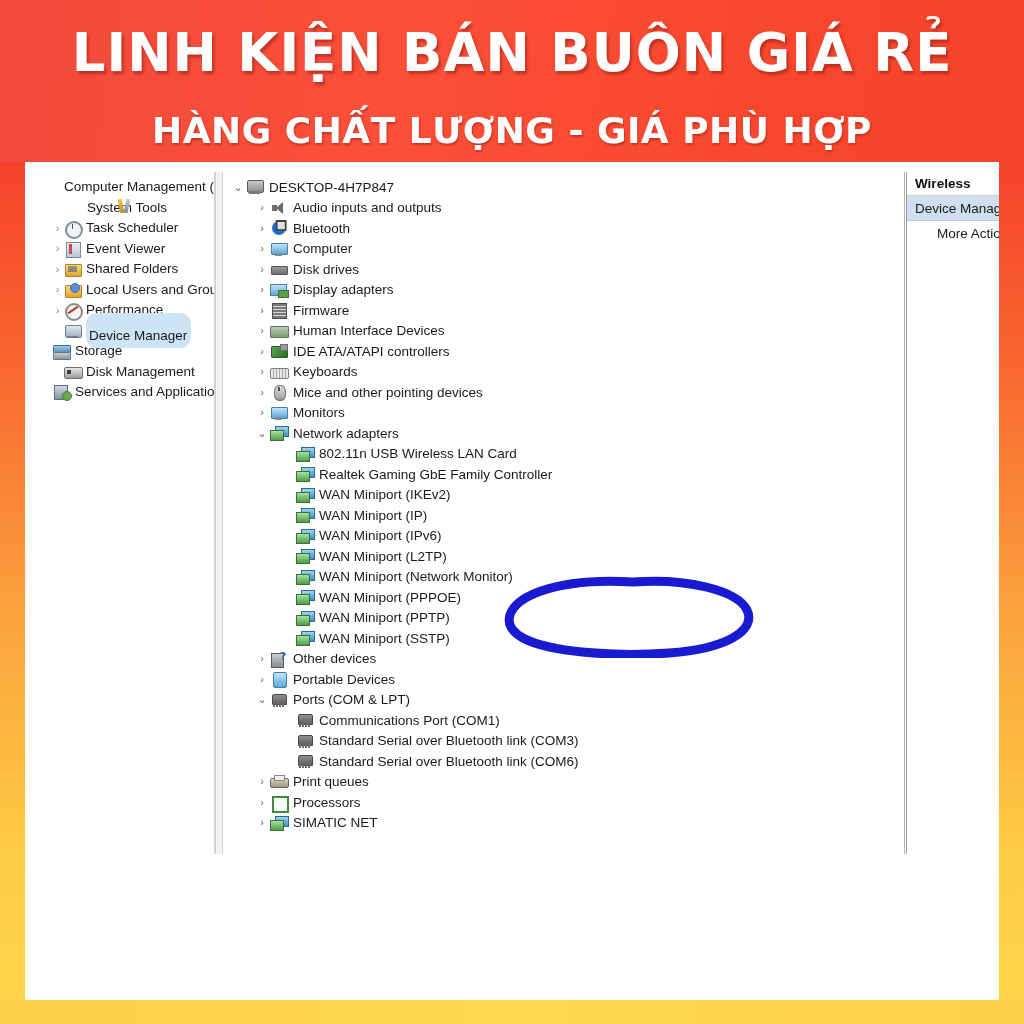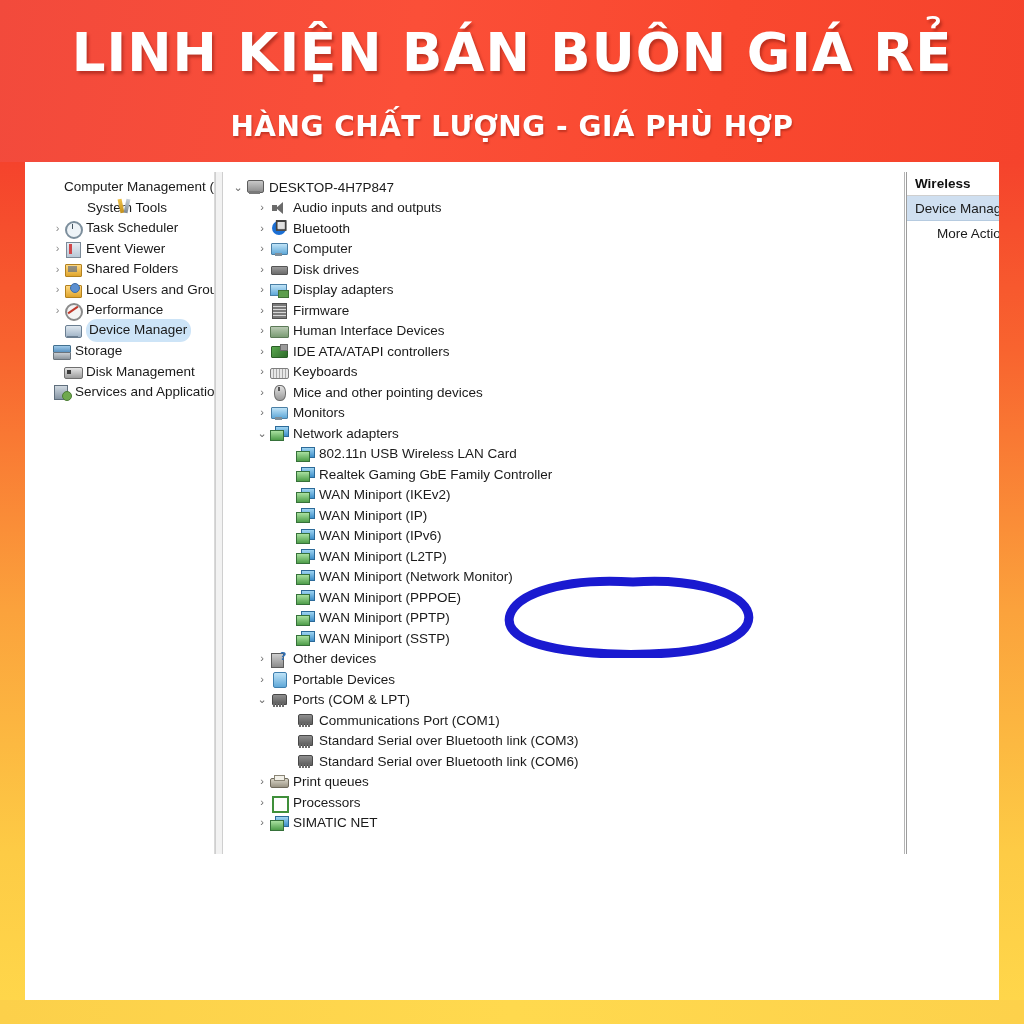--- a/index.html
+++ b/index.html
@@ -32,21 +32,21 @@
     letter-spacing: 1px;
     color: #ffffff;
     text-shadow: 2px 3px 3px rgba(120,20,10,0.45);
     white-space: nowrap;
   }
   .banner-line2 {
     position: absolute; left: 0; right: 0; top: 110px;
     text-align: center;
     font-family: "DejaVu Sans", sans-serif;
     font-weight: bold;
-    font-size: 28px;
+    font-size: 36px;
     letter-spacing: 0.5px;
     color: #ffffff;
     text-shadow: 1px 2px 2px rgba(120,20,10,0.4);
     white-space: nowrap;
   }
 
   
   .frame-left {
     position: absolute; left: 0; top: 162px;
     width: 25px; height: 862px;
@@ -104,21 +104,21 @@
   }
   .ctree-row .ico {
     width: 18px; min-width: 18px; height: 16px;
     margin-right: 4px;
     position: relative;
     display: inline-block;
   }
   .ctree-row .lbl { font-size: 13.5px; color: #1a1a1a; }
   .ctree-row.sel .lbl {
     background: #cde4f7;
-    padding: 1px 4px 2px 3px;
+    padding: 13px 4px 2px 3px;
     border-radius: 11px;
   }
 
   
   .splitter {
     position: absolute; left: 190px; top: 0;
     width: 8px; height: 682px;
     background: #f2f2f2;
     border-left: 1px solid #cfcfcf;
     border-right: 1px solid #cfcfcf;

